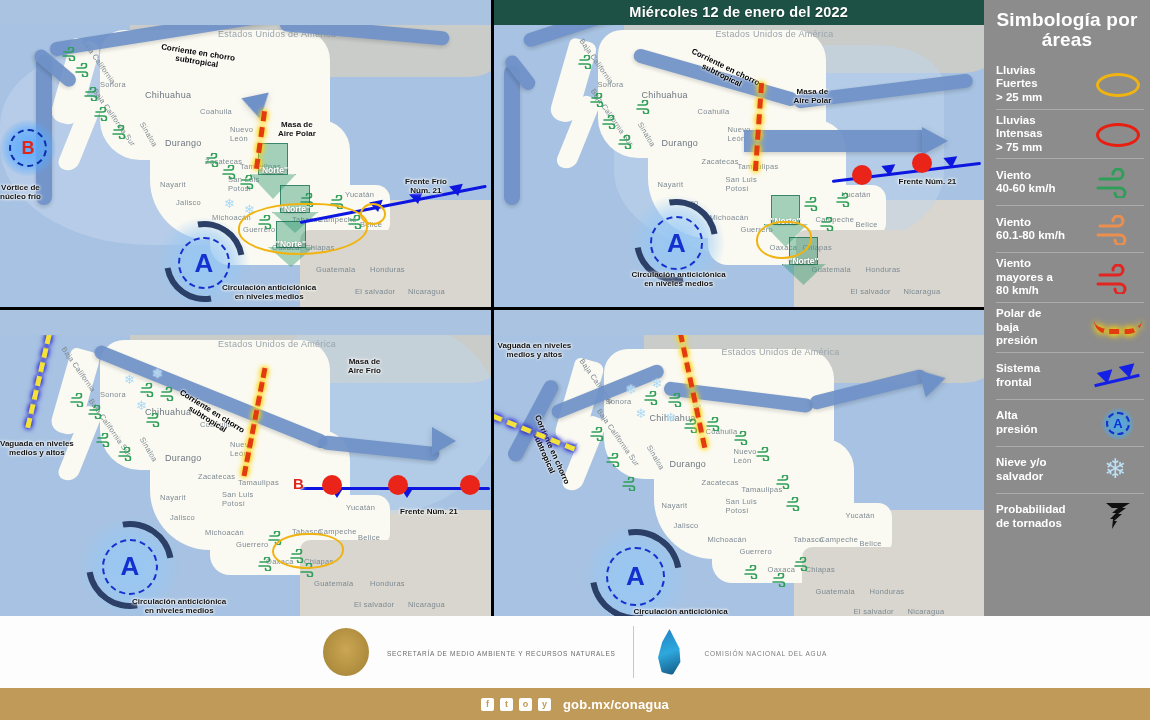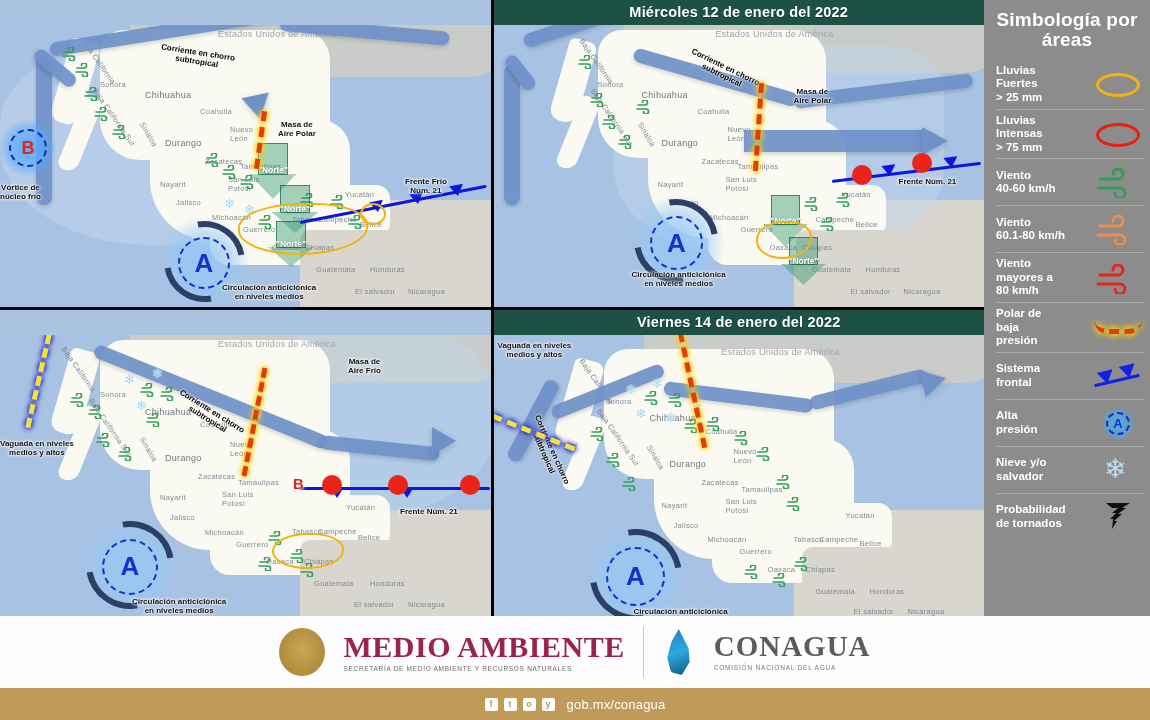--- a/index.html
+++ b/index.html
@@ -248,21 +248,21 @@
 
   .footer-gold {
     position:absolute; left:0; top:688px; width:1150px; height:32px;
     background:#c09a58; display:flex; align-items:center; justify-content:center; gap:6px;
   }
   .sico {
     width:13px; height:13px; border-radius:2px; background:#fff;
     color:#c09a58; font-size:9px; font-weight:bold;
     display:flex; align-items:center; justify-content:center; line-height:1;
   }
-  .gobmx { color:#fff; font-size:13px; font-weight:normal; margin-left:6px; letter-spacing:.2px; }
+  .gobmx { color:#fff; font-size:13px; font-weight:bold; margin-left:6px; letter-spacing:.2px; }
 </style>
 </head>
 <body>
 
 <div class="page">
 
   <div class="panels">
 
     <div class="panel">
       <div class="map">
@@ -709,21 +709,20 @@
         <div class="wind" style="left:258px;top:222px;">
             <svg width="16" height="14" viewBox="0 0 16 14">
               <path d="M2 5h7a2.5 2.5 0 1 0-2.5-2.5" stroke="#2f9e58" stroke-width="1.6" fill="none" stroke-linecap="round"></path>
               <path d="M1 9h9a2.5 2.5 0 1 1-2.5 2.5" stroke="#2f9e58" stroke-width="1.6" fill="none" stroke-linecap="round"></path>
             </svg>
           </div>
       </div>
     </div>
 
     <div class="panel">
-      <div class="panel-title">Viernes 14 de enero del 2022</div>
       <div class="map">
         <div class="sea"></div>
         <div class="usa" style="left:150px;top:-10px;width:360px;height:58px;border-radius:0 0 40px 0;"></div>
         <div class="land2" style="left:300px;top:175px;width:200px;height:120px;"></div>
         <div class="land" style="left:70px;top:24px;width:30px;height:86px;border-radius:6px 8px 14px 12px;transform:rotate(16deg);"></div>
         <div class="land" style="left:80px;top:80px;width:20px;height:78px;border-radius:8px 6px 16px 10px;transform:rotate(22deg);"></div>
         <div class="land" style="left:110px;top:14px;width:230px;height:130px;border-radius:24px 30px 10px 40px;"></div>
         <div class="land" style="left:160px;top:104px;width:200px;height:120px;border-radius:10px 30px 30px 60px;"></div>
         <div class="land" style="left:218px;top:168px;width:130px;height:80px;border-radius:30px 20px 40px 20px;"></div>
         <div class="land" style="left:308px;top:168px;width:90px;height:52px;border-radius:14px;"></div>
@@ -976,29 +975,27 @@
           </div>
         </div>
       </div>
 
     </div>
   </div>
 
   <div class="footer-white">
     <div class="eagle"></div>
     <div class="sem-text">
-      <div class="sem-main">MEDIO AMBIENTE</div>
       <div class="sem-sub">SECRETARÍA DE MEDIO AMBIENTE Y RECURSOS NATURALES</div>
     </div>
     <div class="divider-v"></div>
     <div class="drop">
         <div class="d1"></div>
       </div>
     <div class="sem-text">
-      <div class="con-main">CONAGUA</div>
       <div class="con-sub">COMISIÓN NACIONAL DEL AGUA</div>
     </div>
   </div>
 
   <div class="footer-gold">
     <div class="sico">f</div>
     <div class="sico">t</div>
     <div class="sico">o</div>
     <div class="sico">y</div>
     <div class="gobmx">gob.mx/conagua</div>

